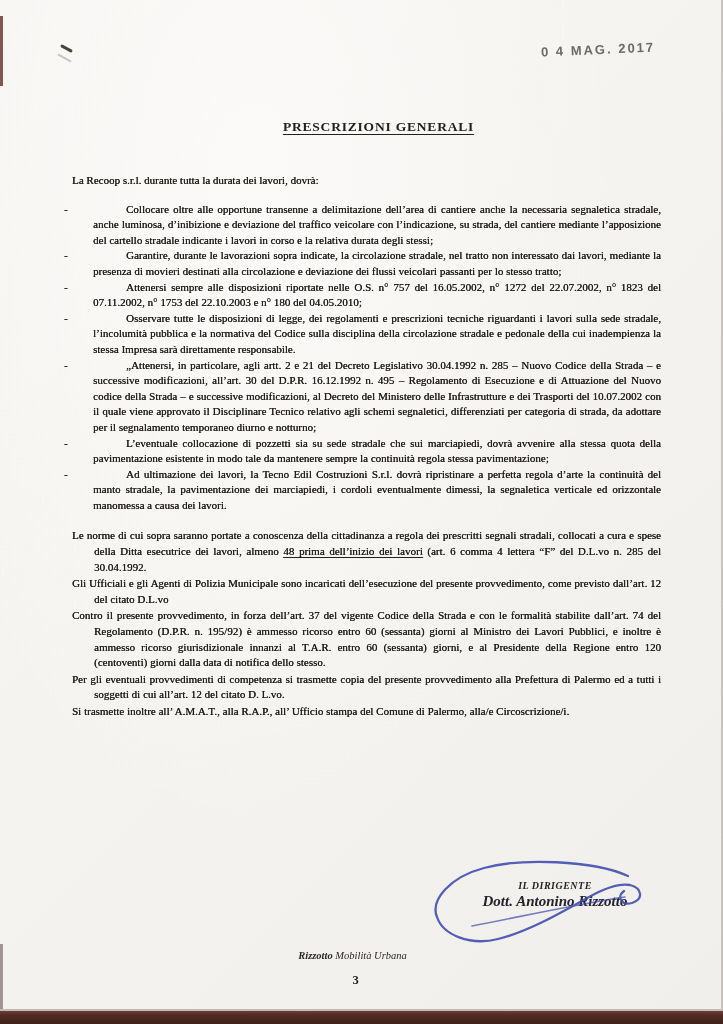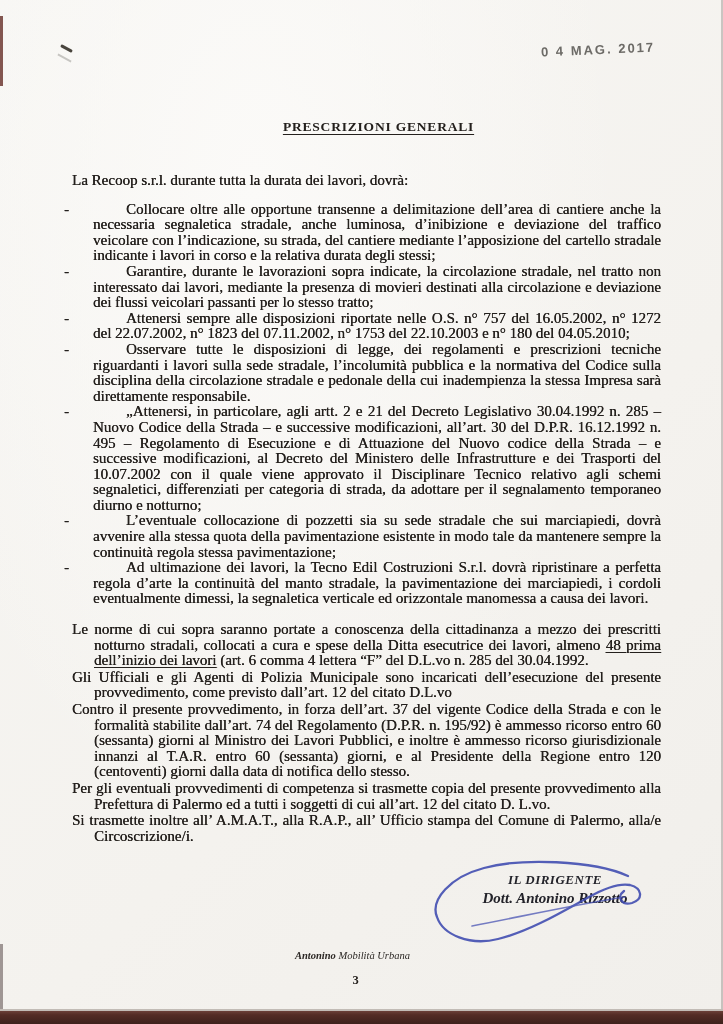--- a/index.html
+++ b/index.html
@@ -51,37 +51,37 @@
   .doc-title{
     position:absolute;top:119px;left:0;width:723px;
     text-align:center;transform:translateX(17px);
     font-size:13.5px;font-weight:bold;letter-spacing:.8px;
     text-decoration:underline;text-underline-offset:3px;
   }
 
   
   .body{
     position:absolute;left:64px;top:173px;width:597px;
-    font-size:15px;line-height:15.6px;text-align:justify;
+    font-size:11px;line-height:15.6px;text-align:justify;
     text-shadow:.25px 0 0 currentColor;
   }
   .intro{margin:0 0 13px 8px;}
   .bullet{display:flex;margin:0;}
   .bullet .dash{flex:none;width:29px;}
   .bullet p{flex:1;margin:0;text-indent:33px;}
   .closing{margin-top:15px;}
   .closing p{margin:0 0 1px 0;padding-left:30px;text-indent:-22px;}
   .u{text-decoration:underline;text-underline-offset:2px;}
 
   
   .sig-block{
     position:absolute;left:455px;top:872px;width:200px;
     text-align:center;font-style:italic;font-weight:bold;
   }
-  .sig-role{font-size:13px;letter-spacing:.5px;color:#23232a;}
+  .sig-role{font-size:10px;letter-spacing:.5px;color:#23232a;margin-top:8px;}
   .sig-name{font-size:15px;margin-top:2px;color:#23232a;}
   .sig-ink{position:absolute;left:428px;top:856px;pointer-events:none;}
 
   
   .footer-office{
     position:absolute;top:950px;left:0;width:723px;text-align:center;
     transform:translateX(-9px);
     font-style:italic;font-size:10.5px;color:#2b2724;
   }
   .footer-office .b{font-weight:bold;}
@@ -135,21 +135,21 @@
     <div class="bullet">
       <span class="dash">-</span>
       <p>L’eventuale collocazione di pozzetti sia su sede stradale che sui marciapiedi, dovrà avvenire alla stessa quota della pavimentazione esistente in modo tale da mantenere sempre la continuità regola stessa pavimentazione;</p>
     </div>
     <div class="bullet">
       <span class="dash">-</span>
       <p>Ad ultimazione dei lavori, la Tecno Edil Costruzioni S.r.l. dovrà ripristinare a perfetta regola d’arte la continuità del manto stradale, la pavimentazione dei marciapiedi, i cordoli eventualmente dimessi, la segnaletica verticale ed orizzontale manomessa a causa dei lavori.</p>
     </div>
 
     <div class="closing">
-      <p><span>Le norme di cui sopra saranno portate a conoscenza della cittadinanza a mezzo dei prescritti notturno stradali, collocati a cura e spese della Ditta esecutrice dei lavori, almeno </span><span class="u">48 prima dell’inizio dei lavori</span><span> (art. 6 comma 4 lettera “F” del D.L.vo n. 285 del 30.04.1992.</span></p>
+      <p><span>Le norme di cui sopra saranno portate a conoscenza della cittadinanza a regola dei prescritti segnali stradali, collocati a cura e spese della Ditta esecutrice dei lavori, almeno </span><span class="u">48 prima dell’inizio dei lavori</span><span> (art. 6 comma 4 lettera “F” del D.L.vo n. 285 del 30.04.1992.</span></p>
       <p>Gli Ufficiali e gli Agenti di Polizia Municipale sono incaricati dell’esecuzione del presente provvedimento, come previsto dall’art. 12 del citato D.L.vo</p>
       <p>Contro il presente provvedimento, in forza dell’art. 37 del vigente Codice della Strada e con le formalità stabilite dall’art. 74 del Regolamento (D.P.R. n. 195/92) è ammesso ricorso entro 60 (sessanta) giorni al Ministro dei Lavori Pubblici, e inoltre è ammesso ricorso giurisdizionale innanzi al T.A.R. entro 60 (sessanta) giorni, e al Presidente della Regione entro 120 (centoventi) giorni dalla data di notifica dello stesso.</p>
       <p>Per gli eventuali provvedimenti di competenza si trasmette copia del presente provvedimento alla Prefettura di Palermo ed a tutti i soggetti di cui all’art. 12 del citato D. L.vo.</p>
       <p>Si trasmette inoltre all’ A.M.A.T., alla R.A.P., all’ Ufficio stampa del Comune di Palermo, alla/e Circoscrizione/i.</p>
     </div>
   </div>
 
   <div class="sig-block">
     <div class="sig-role">IL DIRIGENTE</div>
     <div class="sig-name">Dott. Antonino Rizzotto</div>
@@ -162,17 +162,17 @@
                C 15 79, 42 90, 70 83
                C 103 75, 139 53, 161 41
                C 177 32, 191 27, 202 29
                C 214 32, 216 43, 204 47
                C 194 50, 188 41, 196 35"></path>
       <path d="M 44 70 C 96 60, 150 48, 197 41" stroke-width="1.6" opacity="0.8"></path>
     </g>
   </svg>
 
   <div class="footer-office">
-    <span class="b">Antonino</span><span> Mobilità Urbana</span>
+    <span class="b">Rizzotto</span><span> Mobilità Urbana</span>
   </div>
   <div class="page-number">3</div>
 
 </div>
 
 </body></html>

